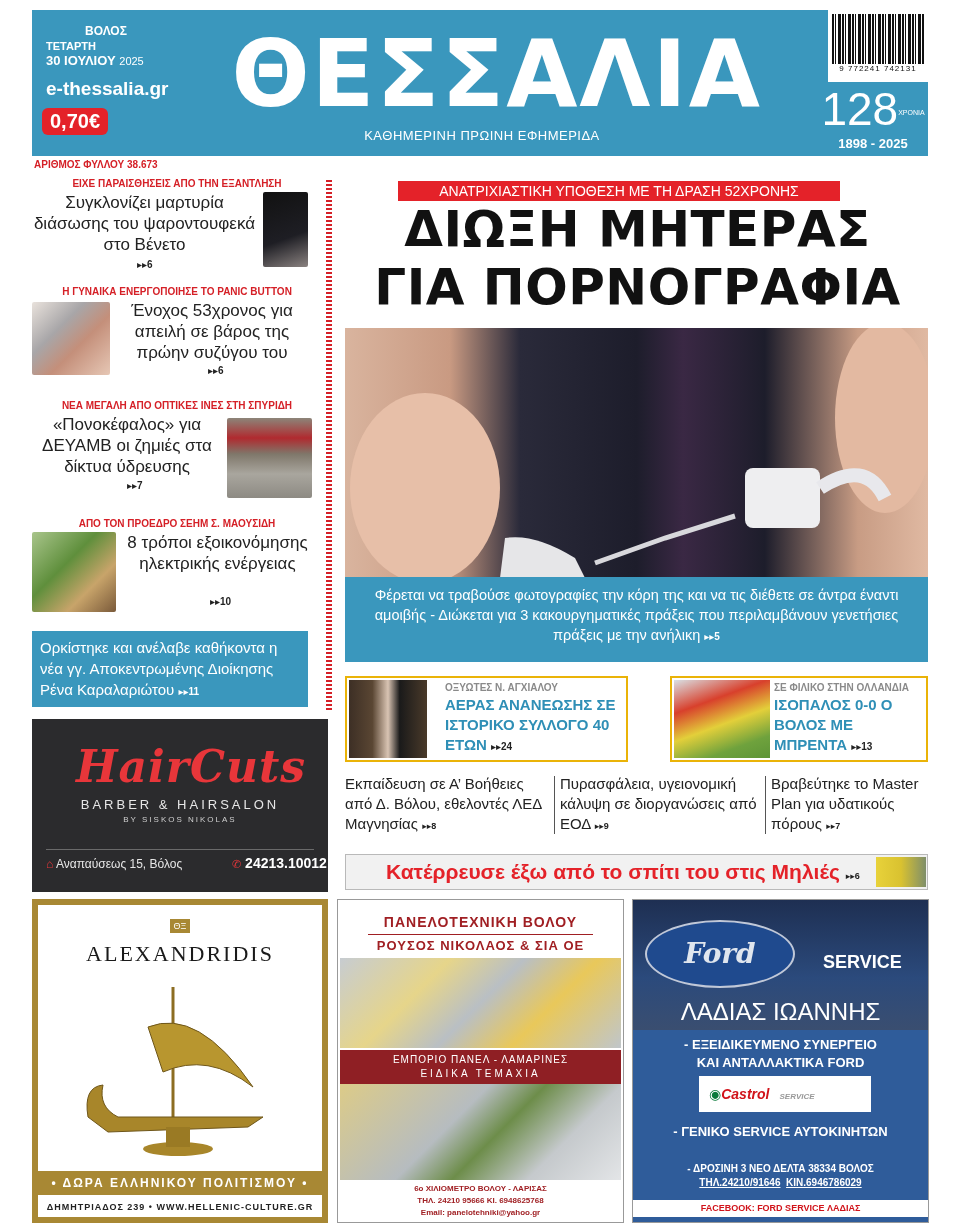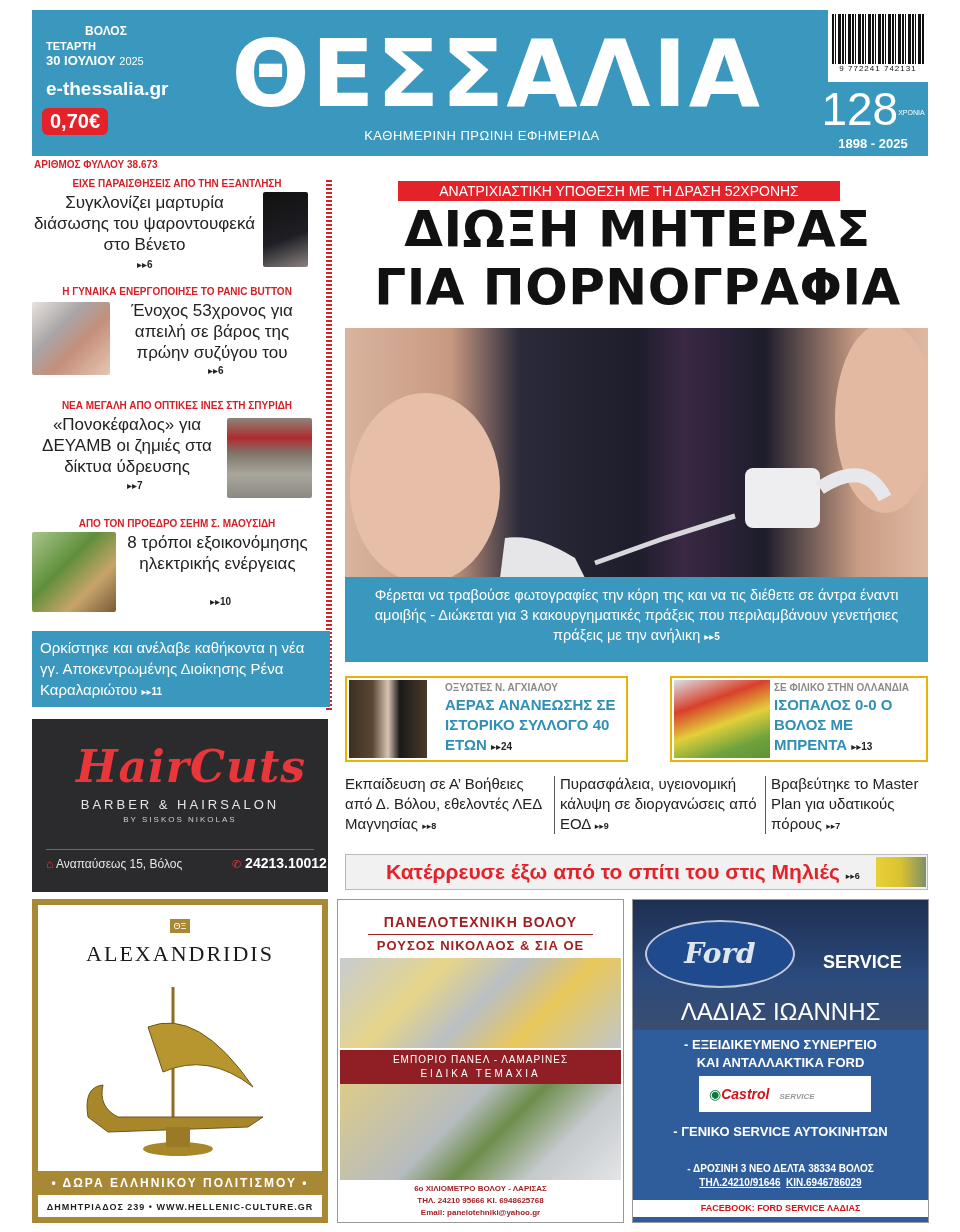--- a/index.html
+++ b/index.html
@@ -28,21 +28,21 @@
   .issue-no { left: 34px; top: 159px; color: #d52027; font-weight: bold; font-size: 10px; }
 
   
   .kicker { color: #d52027; font-weight: bold; font-size: 10px; text-align: center; text-transform: uppercase; white-space: nowrap; }
   .story-head { font-size: 17px; line-height: 21px; text-align: center; color: #222; }
   .page-ref { font-size: 10px; font-weight: bold; color: #222; }
   .thumb { border-radius: 2px; }
 
   .divider-dashes { left: 326px; top: 180px; width: 6px; height: 532px; background: repeating-linear-gradient(180deg,#d52027 0 2px,#ffffff 2px 4px); }
 
-  .blue-box { left: 32px; top: 631px; width: 298px; height: 76px; background: #3a97bd; color: #fff; font-size: 15px; line-height: 21px; padding: 6px 9px 6px 8px; }
+  .blue-box { left: 32px; top: 631px; width: 276px; height: 76px; background: #3a97bd; color: #fff; font-size: 15px; line-height: 21px; padding: 6px 9px 6px 8px; }
 
   
   #ad-haircuts { left: 32px; top: 719px; width: 296px; height: 173px; background: #2b2b2d; color: #fff; }
   .hc-logo { left: 11px; top: 22px; width: 296px; text-align: center; color: #e8363a; font-family: "DejaVu Serif", serif; font-style: italic; font-weight: bold; font-size: 44px; letter-spacing: 1px; }
   .hc-sub { left: 0; top: 78px; width: 296px; text-align: center; font-size: 13px; letter-spacing: 3px; color: #e6e6e6; }
   .hc-sub2 { left: 0; top: 96px; width: 296px; text-align: center; font-size: 8px; letter-spacing: 2px; color: #cfcfcf; }
   .hc-line { left: 14px; top: 130px; width: 268px; height: 1px; background: #6a6a6a; }
   .hc-addr { left: 14px; top: 138px; font-size: 12px; color: #e6e6e6; }
   .hc-phone { left: 200px; top: 136px; font-size: 14px; font-weight: bold; color: #fff; }
 

